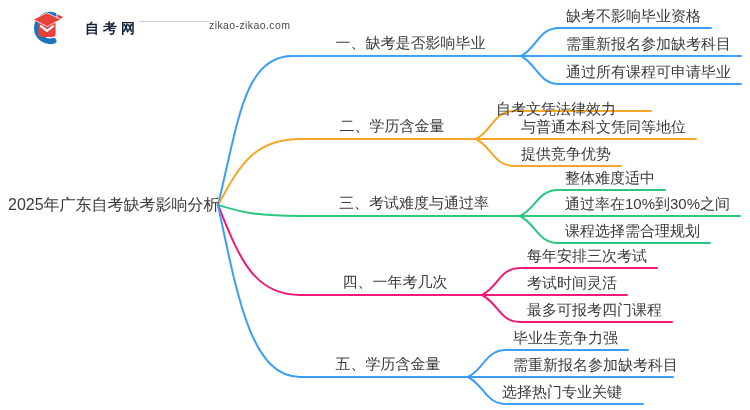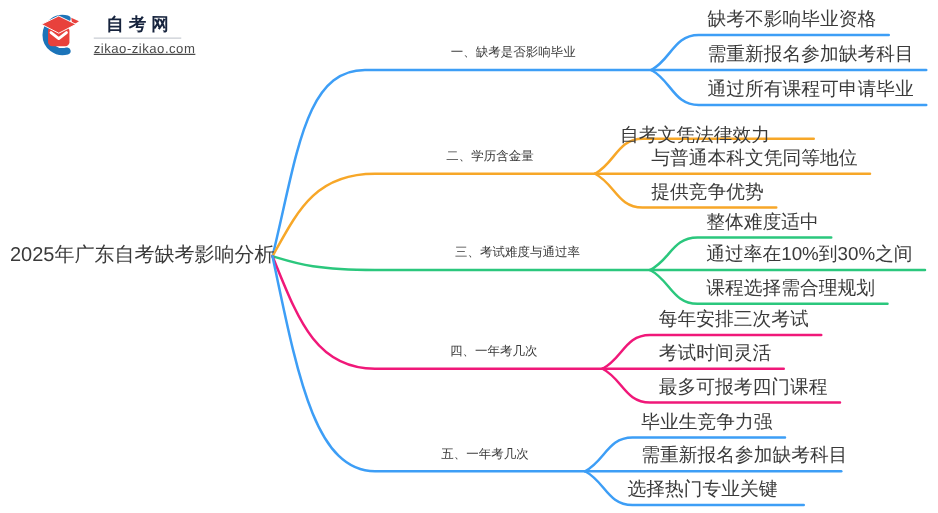--- a/index.html
+++ b/index.html
@@ -8,34 +8,34 @@
     background:#ffffff;
     font-family:"Liberation Sans","DejaVu Sans",sans-serif;
   }
   #mindmap { position:absolute; left:0; top:0; width:750px; height:410px; }
   #lines { position:absolute; left:0; top:0; width:750px; height:410px; }
   .node-label {
     position:absolute; white-space:nowrap; color:#3a3a3a;text-align:center;
     -webkit-font-smoothing:antialiased;
   }
   .root-label  { font-size:16px; height:22px; line-height:22px; text-align:center; }
-  .branch-label{ font-size:10px; height:21px; line-height:21px; text-align:center; }
+  .branch-label{ font-size:15px; height:21px; line-height:21px; text-align:center; }
   .leaf-label  { font-size:15px; height:20px; line-height:20px; }
 
   .logo {
     position:absolute; left:28px; top:8px;
     display:flex; align-items:center; gap:9px; z-index:5;
   }
-  .logo-text { display:flex; flex-direction:column; }
+  .logo-text { display:flex; flex-direction:row; }
   .logo-title {
     font-size:14px; font-weight:bold; color:#16233d;
     letter-spacing:4px; line-height:18px; padding-left:10px;
   }
   .logo-divider { width:70px; height:1px; background:#c9cdd4; margin:2px 0 2px 0; }
-  .logo-domain { font-size:10.5px; color:#4a4a4a; letter-spacing:0.4px; line-height:13px;text-decoration:underline; }
+  .logo-domain { font-size:10.5px; color:#4a4a4a; letter-spacing:0.4px; line-height:13px; }
 </style>
 </head>
 <body>
 
 <div class="logo">
   <svg width="38" height="40" viewBox="0 0 40 40">
     <path d="M 27 6.5 A 14 14 0 1 0 27 33.5" fill="none" stroke="#1C74B9" stroke-width="6" stroke-linecap="round"></path>
     <path d="M 30.5 5.5 L 37 8.5 L 31.5 12 Z" fill="#E8413C"></path>
     <rect x="11" y="13" width="18" height="16.5" rx="3.5" fill="#E8413C"></rect>
     <path d="M 20 4 L 34.5 11 L 20 18.5 L 5.5 11 Z" fill="#E8413C" stroke="#ffffff" stroke-width="0.8"></path>
@@ -82,17 +82,17 @@
     <div class="node-label leaf-label" id="leaf-1-1" style="left: 521px; top: 117px;">与普通本科文凭同等地位</div>
     <div class="node-label leaf-label" id="leaf-1-2" style="left: 521px; top: 144px;">提供竞争优势</div>
     <div class="node-label branch-label" style="left: 318px; width: 192px; top: 192px;">三、考试难度与通过率</div>
     <div class="node-label leaf-label" id="leaf-2-0" style="left: 565px; top: 168px;">整体难度适中</div>
     <div class="node-label leaf-label" id="leaf-2-1" style="left: 565px; top: 194px;">通过率在10%到30%之间</div>
     <div class="node-label leaf-label" id="leaf-2-2" style="left: 565px; top: 221px;">课程选择需合理规划</div>
     <div class="node-label branch-label" style="left: 318px; width: 154px; top: 271px;">四、一年考几次</div>
     <div class="node-label leaf-label" id="leaf-3-0" style="left: 527px; top: 246px;">每年安排三次考试</div>
     <div class="node-label leaf-label" id="leaf-3-1" style="left: 527px; top: 273px;">考试时间灵活</div>
     <div class="node-label leaf-label" id="leaf-3-2" style="left: 527px; top: 300px;">最多可报考四门课程</div>
-    <div class="node-label branch-label" style="left: 318px; width: 140px; top: 353px;">五、一年考几次</div>
+    <div class="node-label branch-label" style="left: 318px; width: 140px; top: 353px;">五、学历含金量</div>
     <div class="node-label leaf-label" id="leaf-4-0" style="left: 513px; top: 328px;">毕业生竞争力强</div>
     <div class="node-label leaf-label" id="leaf-4-1" style="left: 513px; top: 355px;">需重新报名参加缺考科目</div>
     <div class="node-label leaf-label" id="leaf-4-2" style="left: 502px; top: 382px;">选择热门专业关键</div>
   </div>
 
 </body></html>

